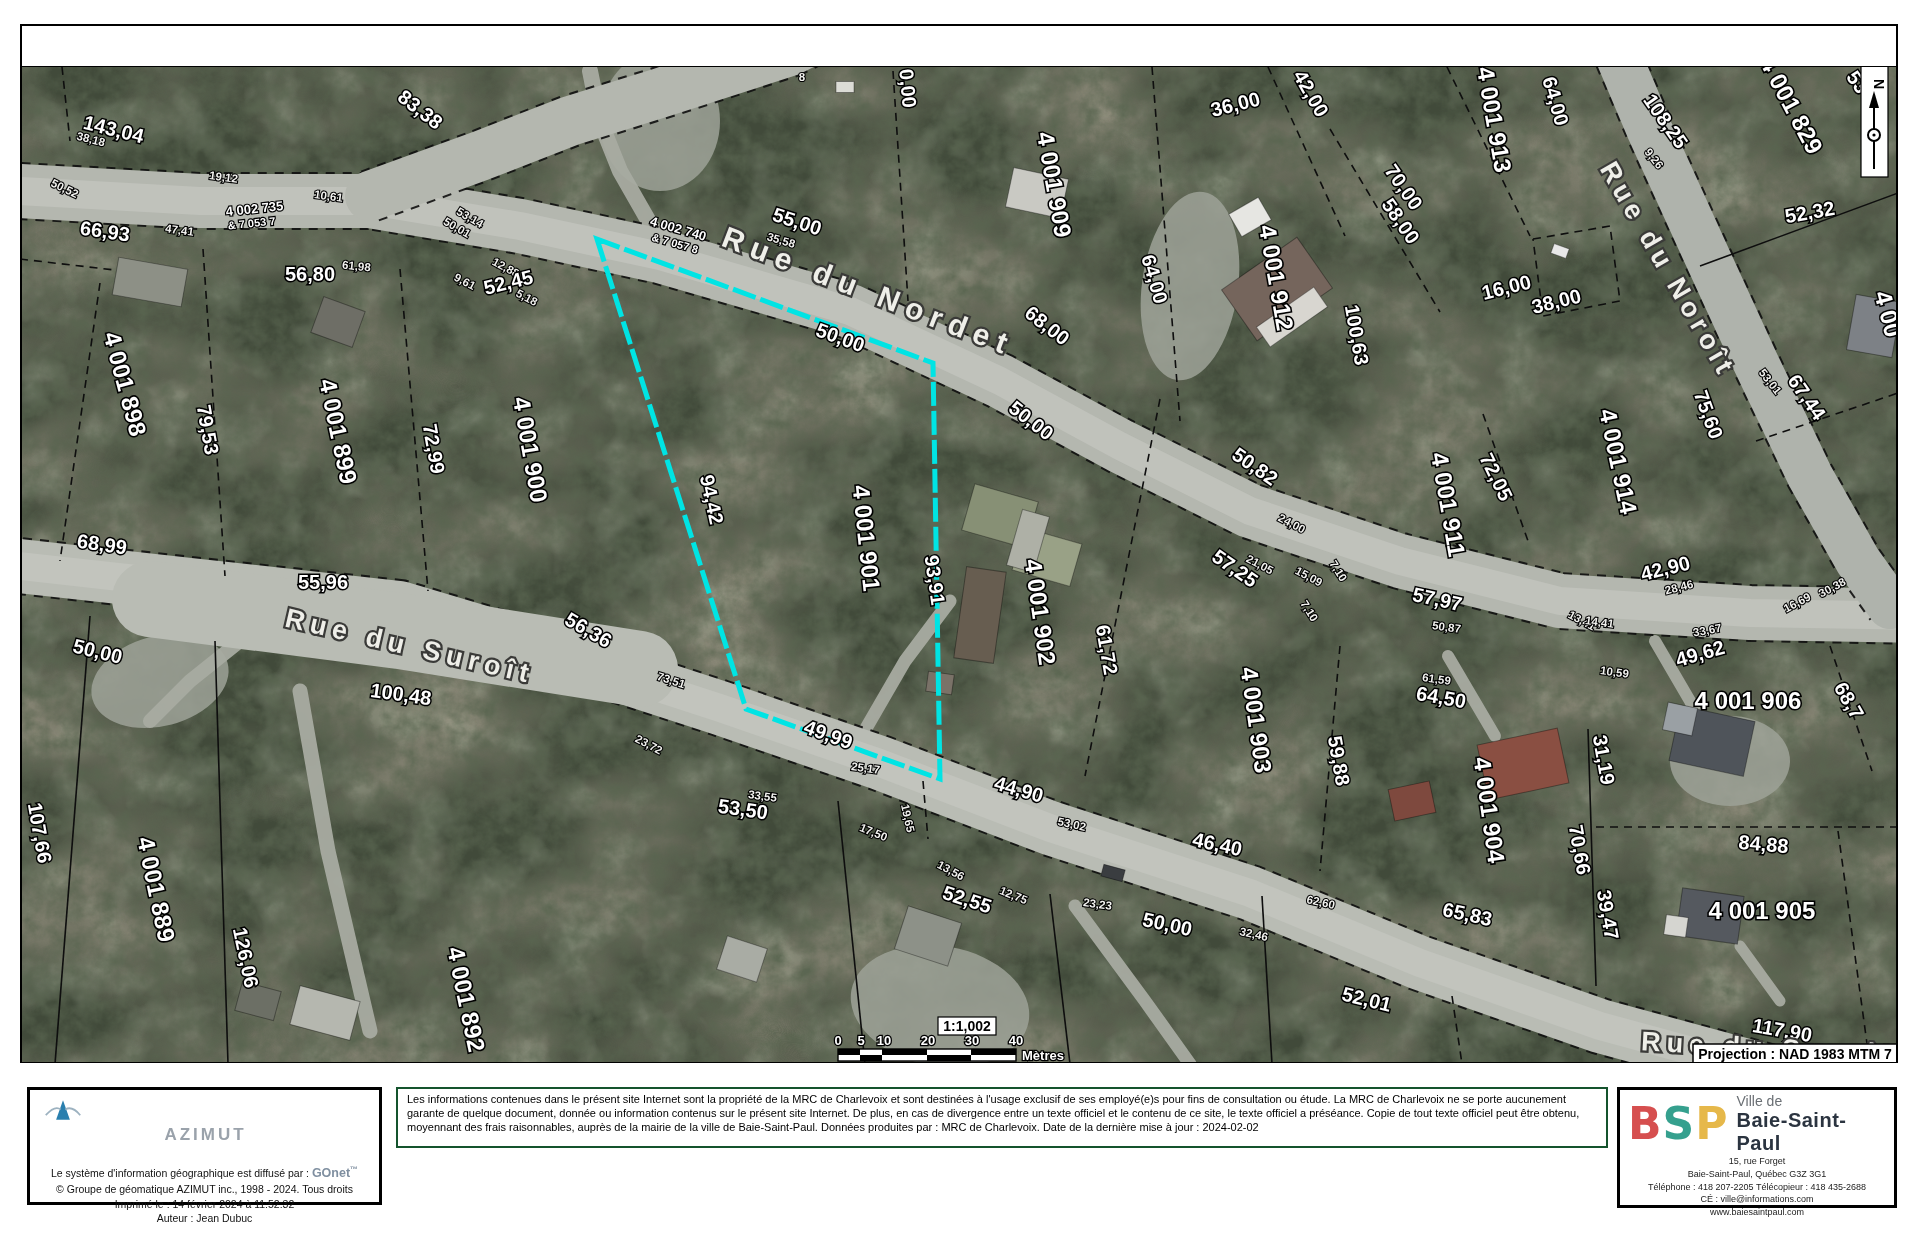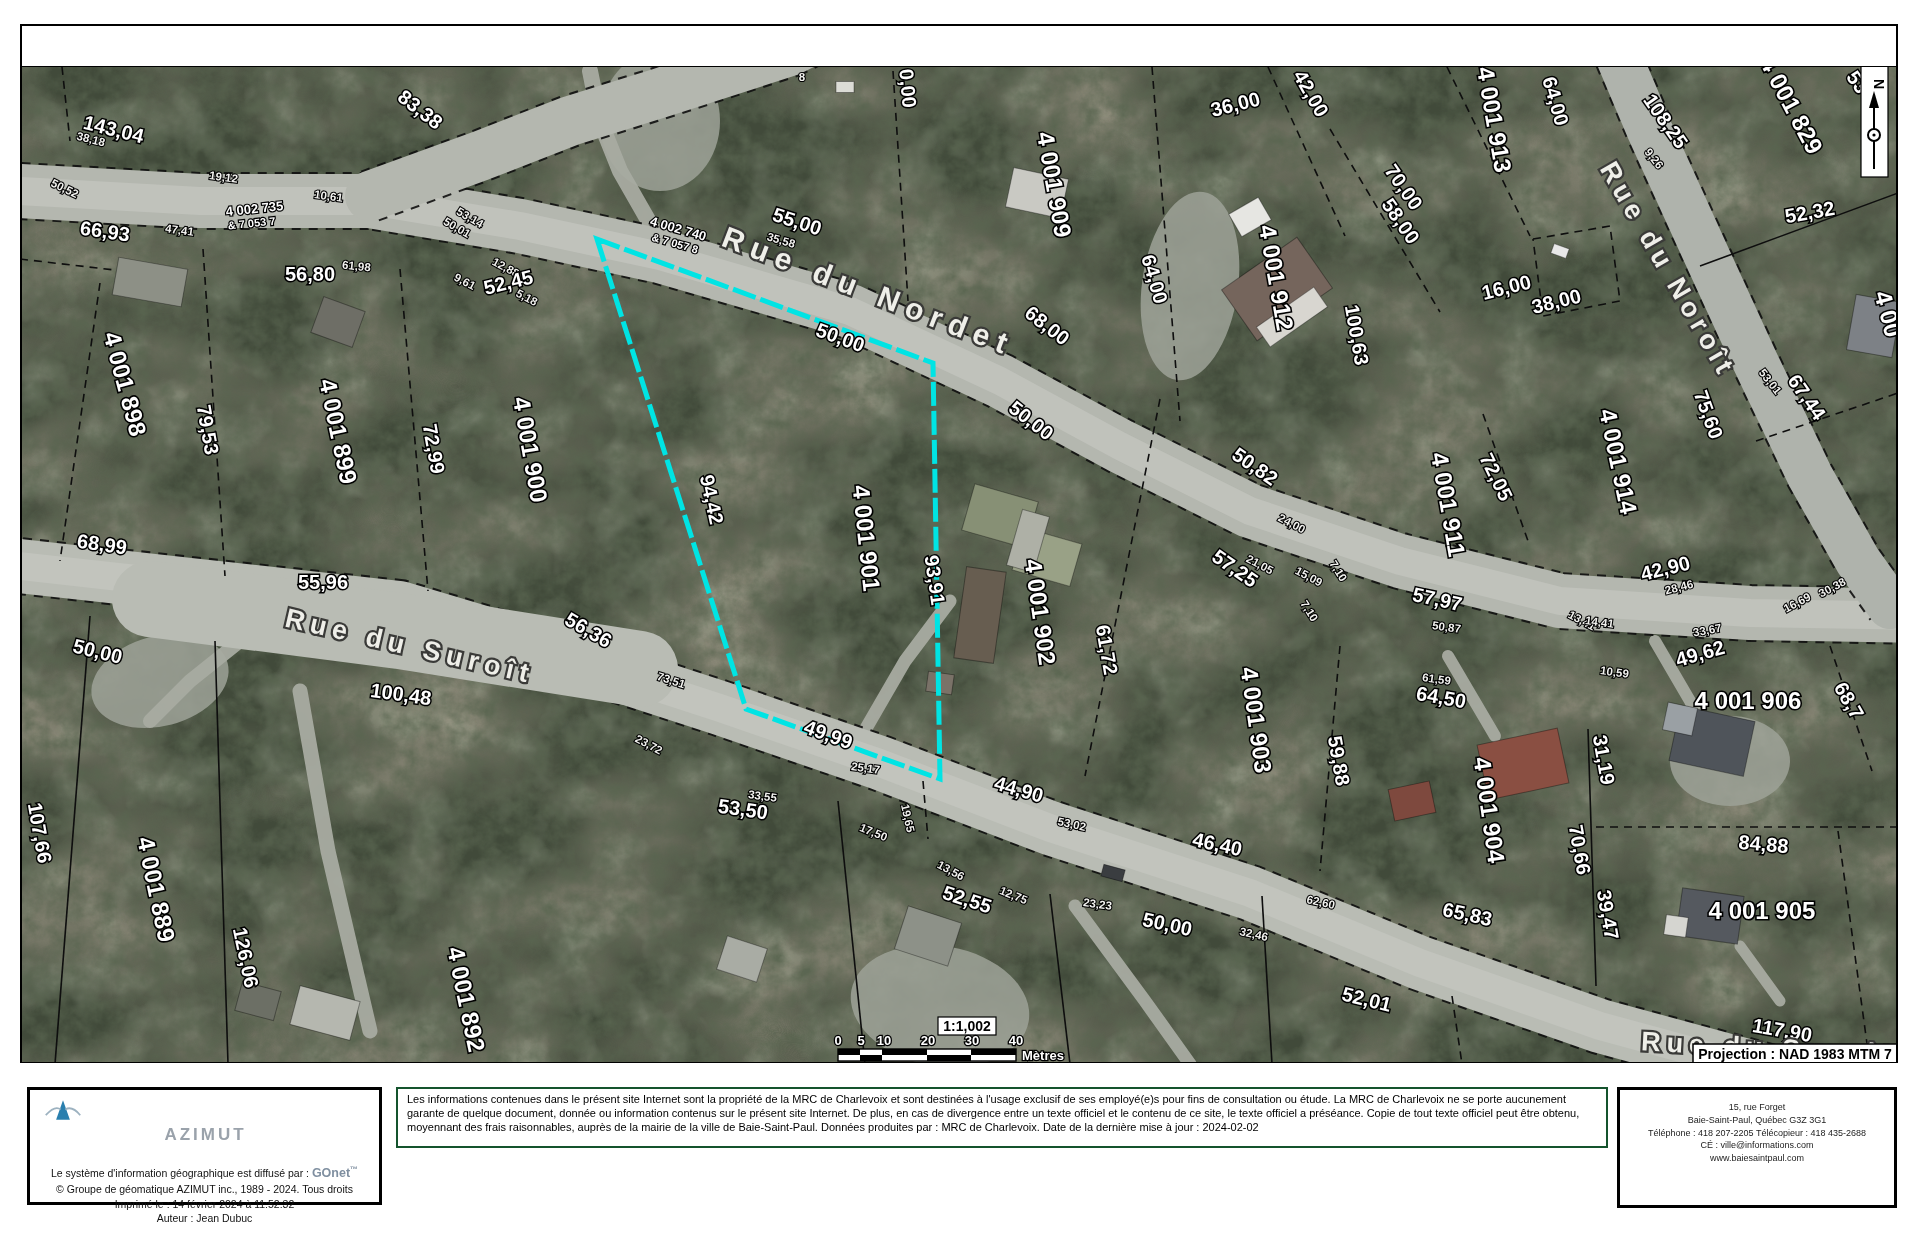--- a/index.html
+++ b/index.html
@@ -39,21 +39,21 @@
   .gonet{color:#7f8fa0;font-weight:700;font-size:12.5px;}
   .gonet sup{font-size:8px;}
 
   .bsp-row{display:flex;align-items:center;gap:8px;}
   .bsp-letters{font-size:44px;font-weight:800;line-height:1;letter-spacing:1px;
                font-family:"DejaVu Sans","Liberation Sans",sans-serif;}
   .bsp-b{color:#d64f4f;} .bsp-s{color:#35a08e;} .bsp-p{color:#e6b84a;}
   .bsp-ville{display:flex;flex-direction:column;}
   .bsp-ville-de{font-size:14px;color:#6a6f74;}
   .bsp-city{font-size:20px;font-weight:700;color:#2b3440;letter-spacing:.5px;}
-  .bsp-addr{font-size:9px;line-height:1.42;color:#222;text-align:center;margin-top:8px;}
+  .bsp-addr{font-size:9px;line-height:1.42;color:#222;text-align:center;margin-top:0;}
 </style>
 </head>
 <body>
 
 <div class="frame">
   <svg id="mapsvg" viewBox="22 66 1874 995" preserveAspectRatio="none">
     <defs>
       <clipPath id="mapclip">
           <rect x="22" y="66" width="1874" height="995"></rect>
         </clipPath>
@@ -313,29 +313,36 @@
   <div class="az-logo">
     <svg width="46" height="30" viewBox="0 0 80 50">
       <path d="M28 42 L40 8 L52 42 Z" fill="#2a7fae"></path>
       <path d="M10 34 Q26 16 36 24" stroke="#9db2c0" stroke-width="3" fill="none"></path>
       <path d="M44 24 Q56 17 70 34" stroke="#9db2c0" stroke-width="3" fill="none"></path>
     </svg>
   </div>
   <div class="az-name">AZIMUT</div>
   <div class="az-lines">
     <div><span>Le système d'information géographique est diffusé par : </span><span class="gonet"><span>GOnet</span><sup>™</sup></span></div>
-    <div>© Groupe de géomatique AZIMUT inc., 1989 - 2024. Tous droits</div>
+    <div>© Groupe de géomatique AZIMUT inc., 1998 - 2024. Tous droits</div>
     <div>Imprimé le : 14 février 2024 à 11:52:32</div>
     <div>Auteur : Jean Dubuc</div>
   </div>
 </div>
 
 <div class="f-mid">Les informations contenues dans le présent site Internet sont la propriété de la MRC de Charlevoix et sont destinées à l'usage exclusif de ses employé(e)s pour fins de consultation ou étude. La MRC de Charlevoix ne se porte aucunement garante de quelque document, donnée ou information contenus sur le présent site Internet. De plus, en cas de divergence entre un texte officiel et le contenu de ce site, le texte officiel a préséance. Copie de tout texte officiel peut être obtenu, moyennant des frais raisonnables, auprès de la mairie de la ville de Baie-Saint-Paul. Données produites par : MRC de Charlevoix. Date de la dernière mise à jour : 2024-02-02</div>
 
 <div class="f-right">
+  <div class="bsp-row">
+    <div class="bsp-letters"><span class="bsp-b">B</span><span class="bsp-s">S</span><span class="bsp-p">P</span></div>
+    <div class="bsp-ville">
+      <span class="bsp-ville-de">Ville de</span>
+      <span class="bsp-city">Baie-Saint-Paul</span>
+    </div>
+  </div>
   <div class="bsp-addr">
     <div>15, rue Forget</div>
     <div>Baie-Saint-Paul, Québec G3Z 3G1</div>
     <div>Téléphone :  418 207-2205 Télécopieur :  418 435-2688</div>
     <div>CÉ :  ville@informations.com</div>
     <div>www.baiesaintpaul.com</div>
   </div>
 </div>
 
 </body></html>

